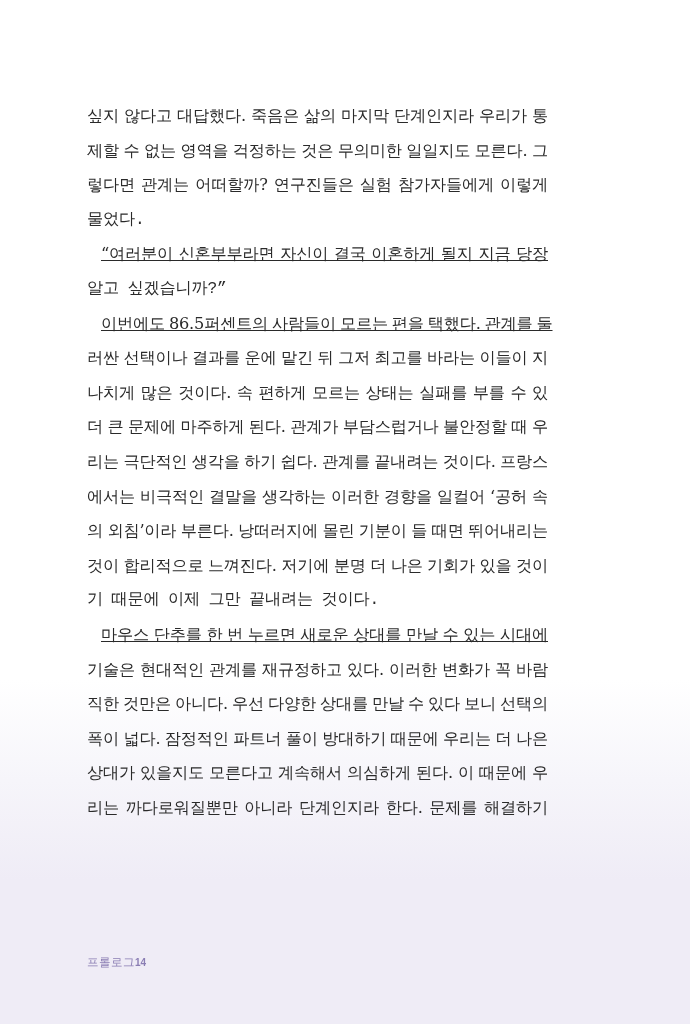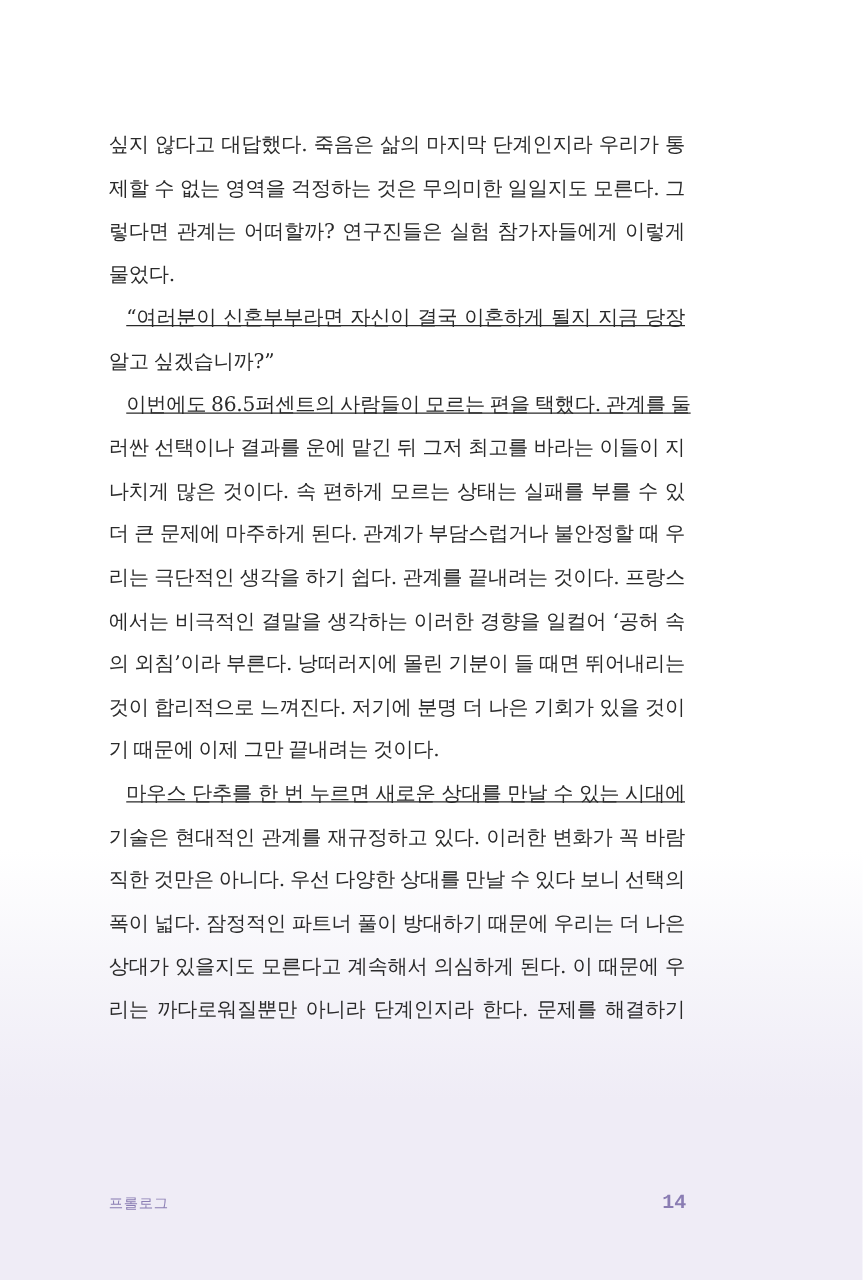--- a/index.html
+++ b/index.html
@@ -37,45 +37,45 @@
       line-height: 34.6px;
       font-size: 16.2px;
       white-space: nowrap;
       text-align: justify;
       text-align-last: justify;
       letter-spacing: -0.2px;
       word-spacing: -1px;
     }
     .line.last {
       text-align-last: left;
+      font-family: Liberation Mono, monospace;
     }
     .line.indent {
       padding-left: 14px;
       text-decoration: underline;
     }
     .footer {
       position: absolute;
       left: 87px;
       top: 940px;
       width: 461px;
       height: 20px;
       display: flex;
-      justify-content: space-between;
       align-items: center;
       color: #8a7db3;
       font-size: 11.5px;
       font-weight: bold;
     }
     .footer .chapter {
       letter-spacing: 0.5px;
       font-weight: normal;
     }
     .footer .page-num {
-      font-family: Liberation Mono, monospace;
-      font-size: 16px;
+      font-family: Liberation Sans, sans-serif;
+      font-size: 10px;
       margin-right: -1px;
     }
   </style>
 </head>
 <body>
 
 <div class="page">
   <div class="body-text">
     <div class="line">싶지 않다고 대답했다. 죽음은 삶의 마지막 단계인지라 우리가 통</div>
     <div class="line">제할 수 없는 영역을 걱정하는 것은 무의미한 일일지도 모른다. 그</div>

